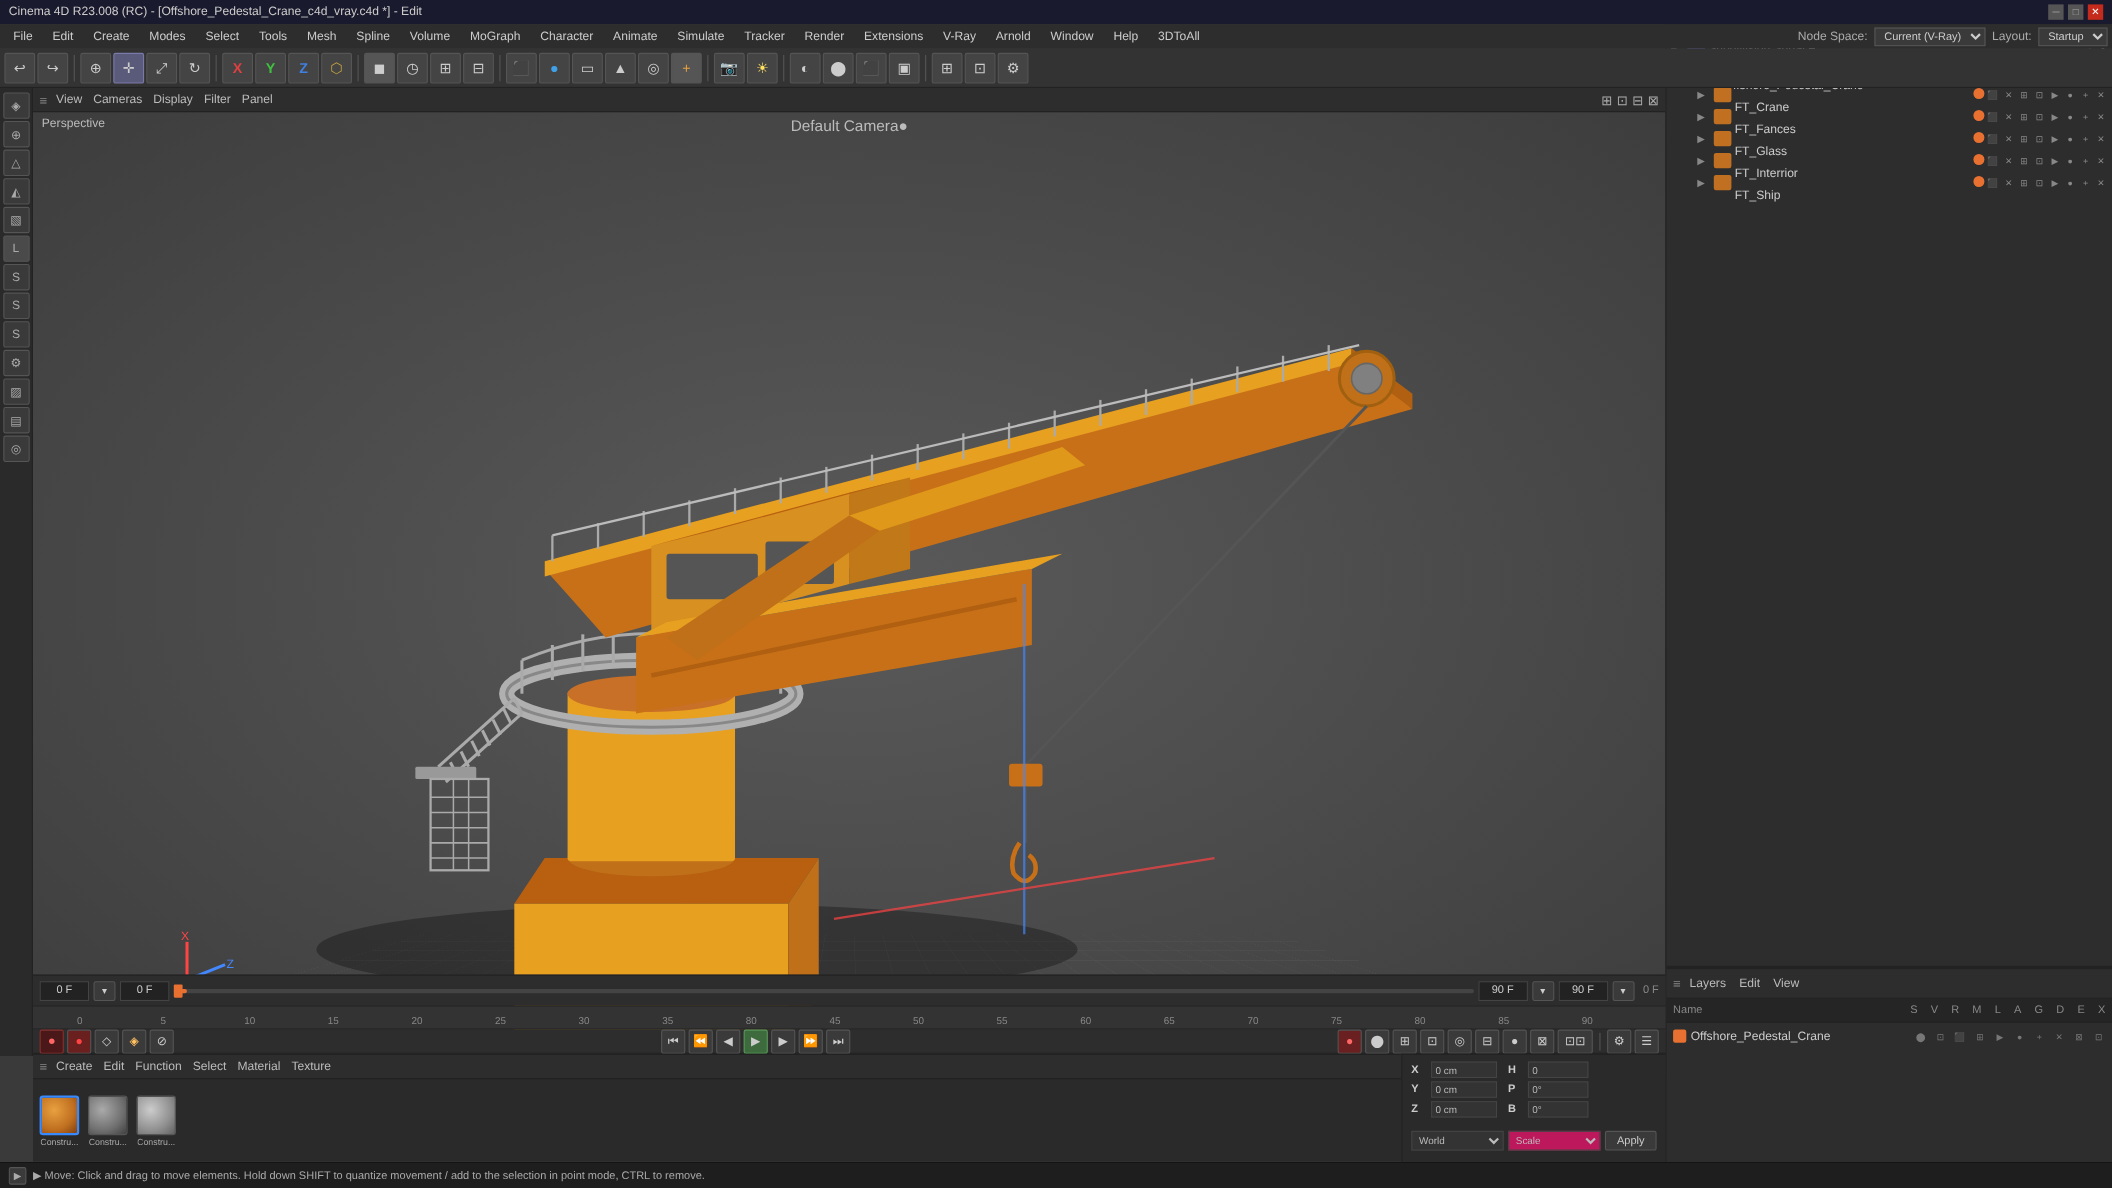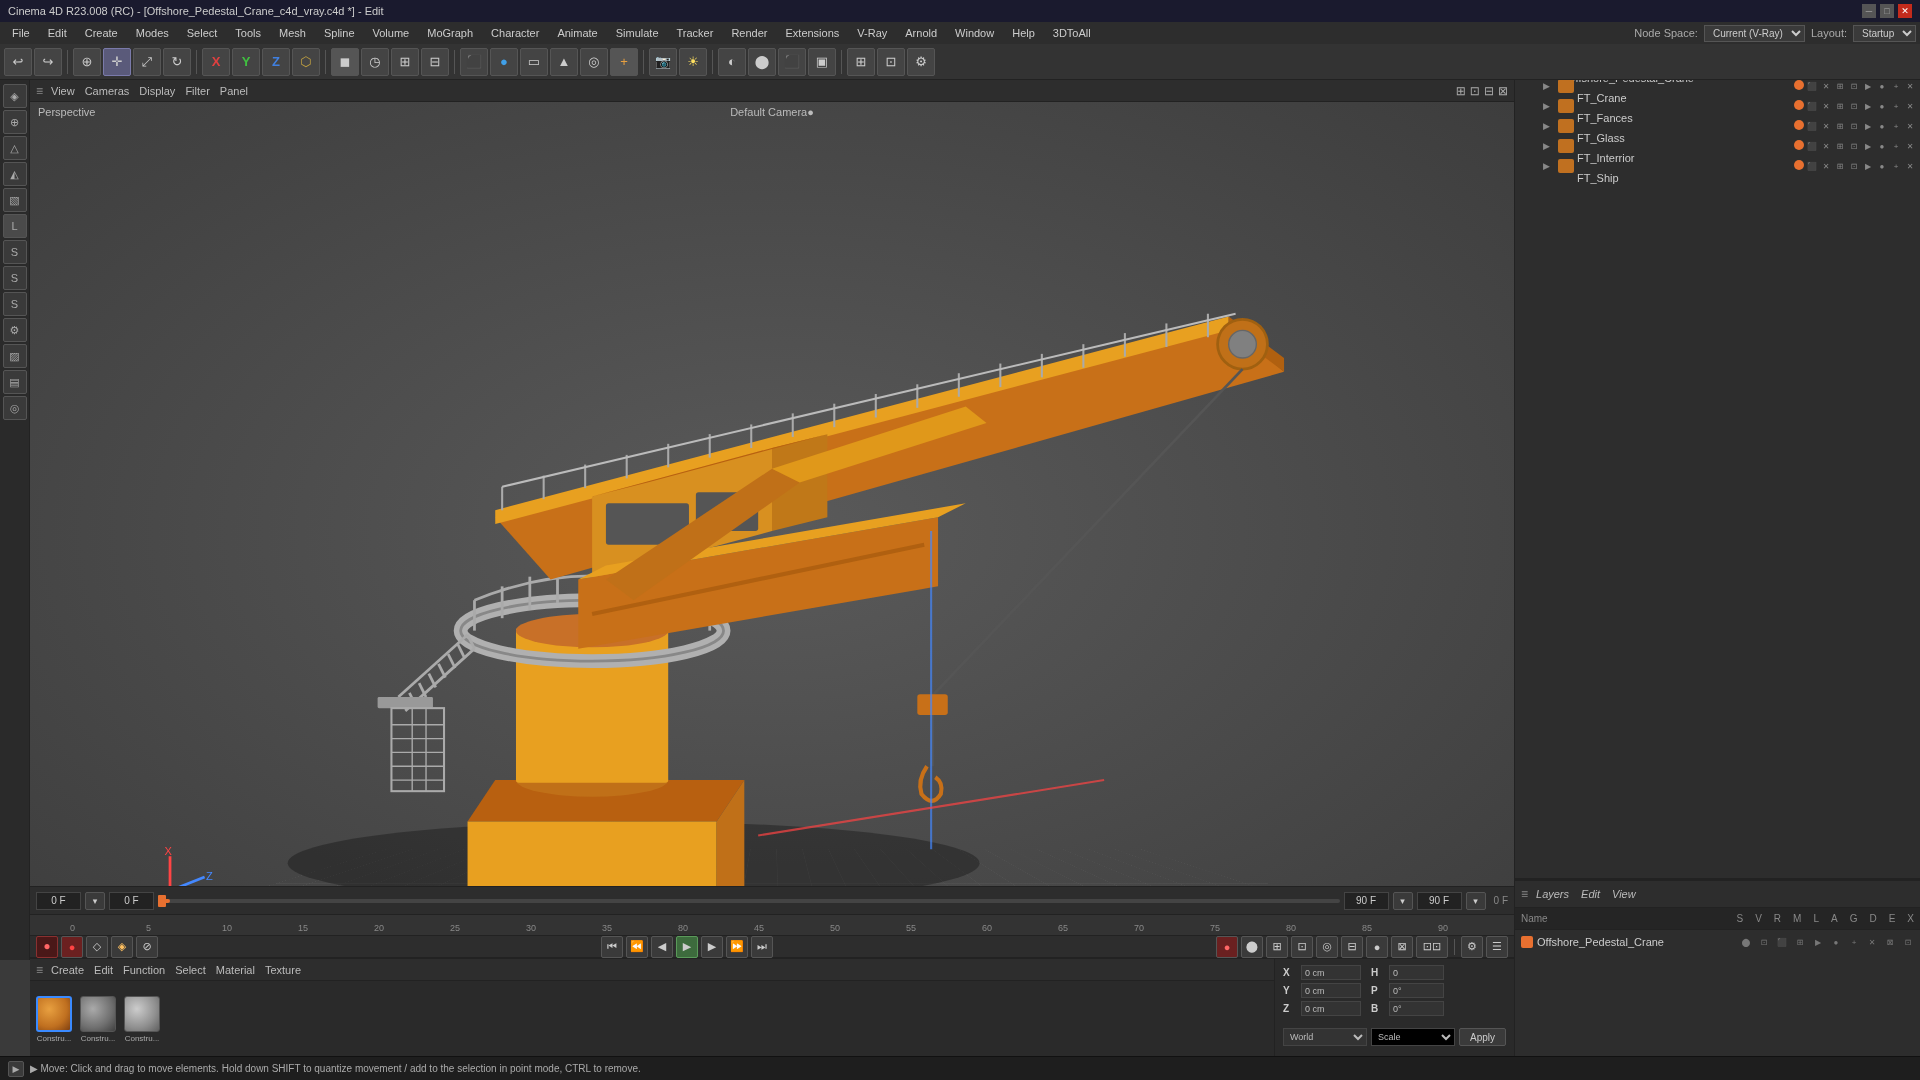--- a/index.html
+++ b/index.html
@@ -211,21 +211,21 @@
       pointer-events: none;
     }
 
     
     #camera-label {
       position: absolute;
       top: 26px;
       left: 50%;
       transform: translateX(-50%);
       color: #bbb;
-      font-size: 11px;
+      font-size: 14px;
       z-index: 10;
       pointer-events: none;
     }
 
     
     #crane-scene {
       position: absolute;
       top: 22px;
       left: 0;
       right: 0;
@@ -366,21 +366,20 @@
       border-top: 1px solid #222;
     }
     #layers-header .lh-icon {
       font-size: 12px;
       color: #888;
       cursor: pointer;
     }
     #layers-header .lh-menu {
       display: flex;
       gap: 12px;
-      font-style: italic;
     }
     #layers-header .lh-menu-item {
       color: #bbb;
       font-size: 11px;
       cursor: pointer;
     }
 
     #layers-columns {
       height: 22px;
       background: #252525;
@@ -1142,21 +1141,21 @@
     <span style="color:#ccc; font-size:10px; font-weight:bold; width:14px;">Z</span>
     <input type="text" value="0 cm" style="width: 60px; height: 15px; background: rgb(51, 51, 51); border: 1px solid rgb(68, 68, 68); color: rgb(187, 187, 187); font-size: 9px; padding: 0px 3px;">
     <span style="color:#ccc; font-size:10px; font-weight:bold; width:14px; margin-left:6px;">B</span>
     <input type="text" value="0°" style="width: 55px; height: 15px; background: rgb(51, 51, 51); border: 1px solid rgb(68, 68, 68); color: rgb(187, 187, 187); font-size: 9px; padding: 0px 3px;">
   </div>
 
   <div class="tp-bottom">
     <select style="flex:1; height:18px; background:#333; border:1px solid #444; color:#bbb; font-size:9px; padding:0 2px;">
       <option>World</option>
     </select>
-    <select style="flex:1; height:18px; background:#000000; border:1px solid #444; color:#bbb; font-size:9px; padding:0 2px;">
+    <select style="flex:1; height:18px; background:#be185d; border:1px solid #444; color:#bbb; font-size:9px; padding:0 2px;">
       <option>Scale</option>
     </select>
     <button style="padding:2px 10px; height:18px; background:#3a3a3a; border:1px solid #555; color:#ccc; font-size:10px; cursor:pointer; border-radius:2px;">Apply</button>
   </div>
 </div>
 
 <div id="status-bar" style="position:absolute; bottom:0; left:0; right:0; height:24px; background:#1e1e1e; display:flex; align-items:center; padding:0 8px; z-index:100; border-top:1px solid #111;">
   <div style="width:16px; height:16px; background:#3a3a3a; border:1px solid #555; border-radius:2px; margin-right:6px; display:flex; align-items:center; justify-content:center; font-size:9px; color:#aaa; cursor:pointer;">▶</div>
   <span class="status-text">▶ Move: Click and drag to move elements. Hold down SHIFT to quantize movement / add to the selection in point mode, CTRL to remove.</span>
 </div>

